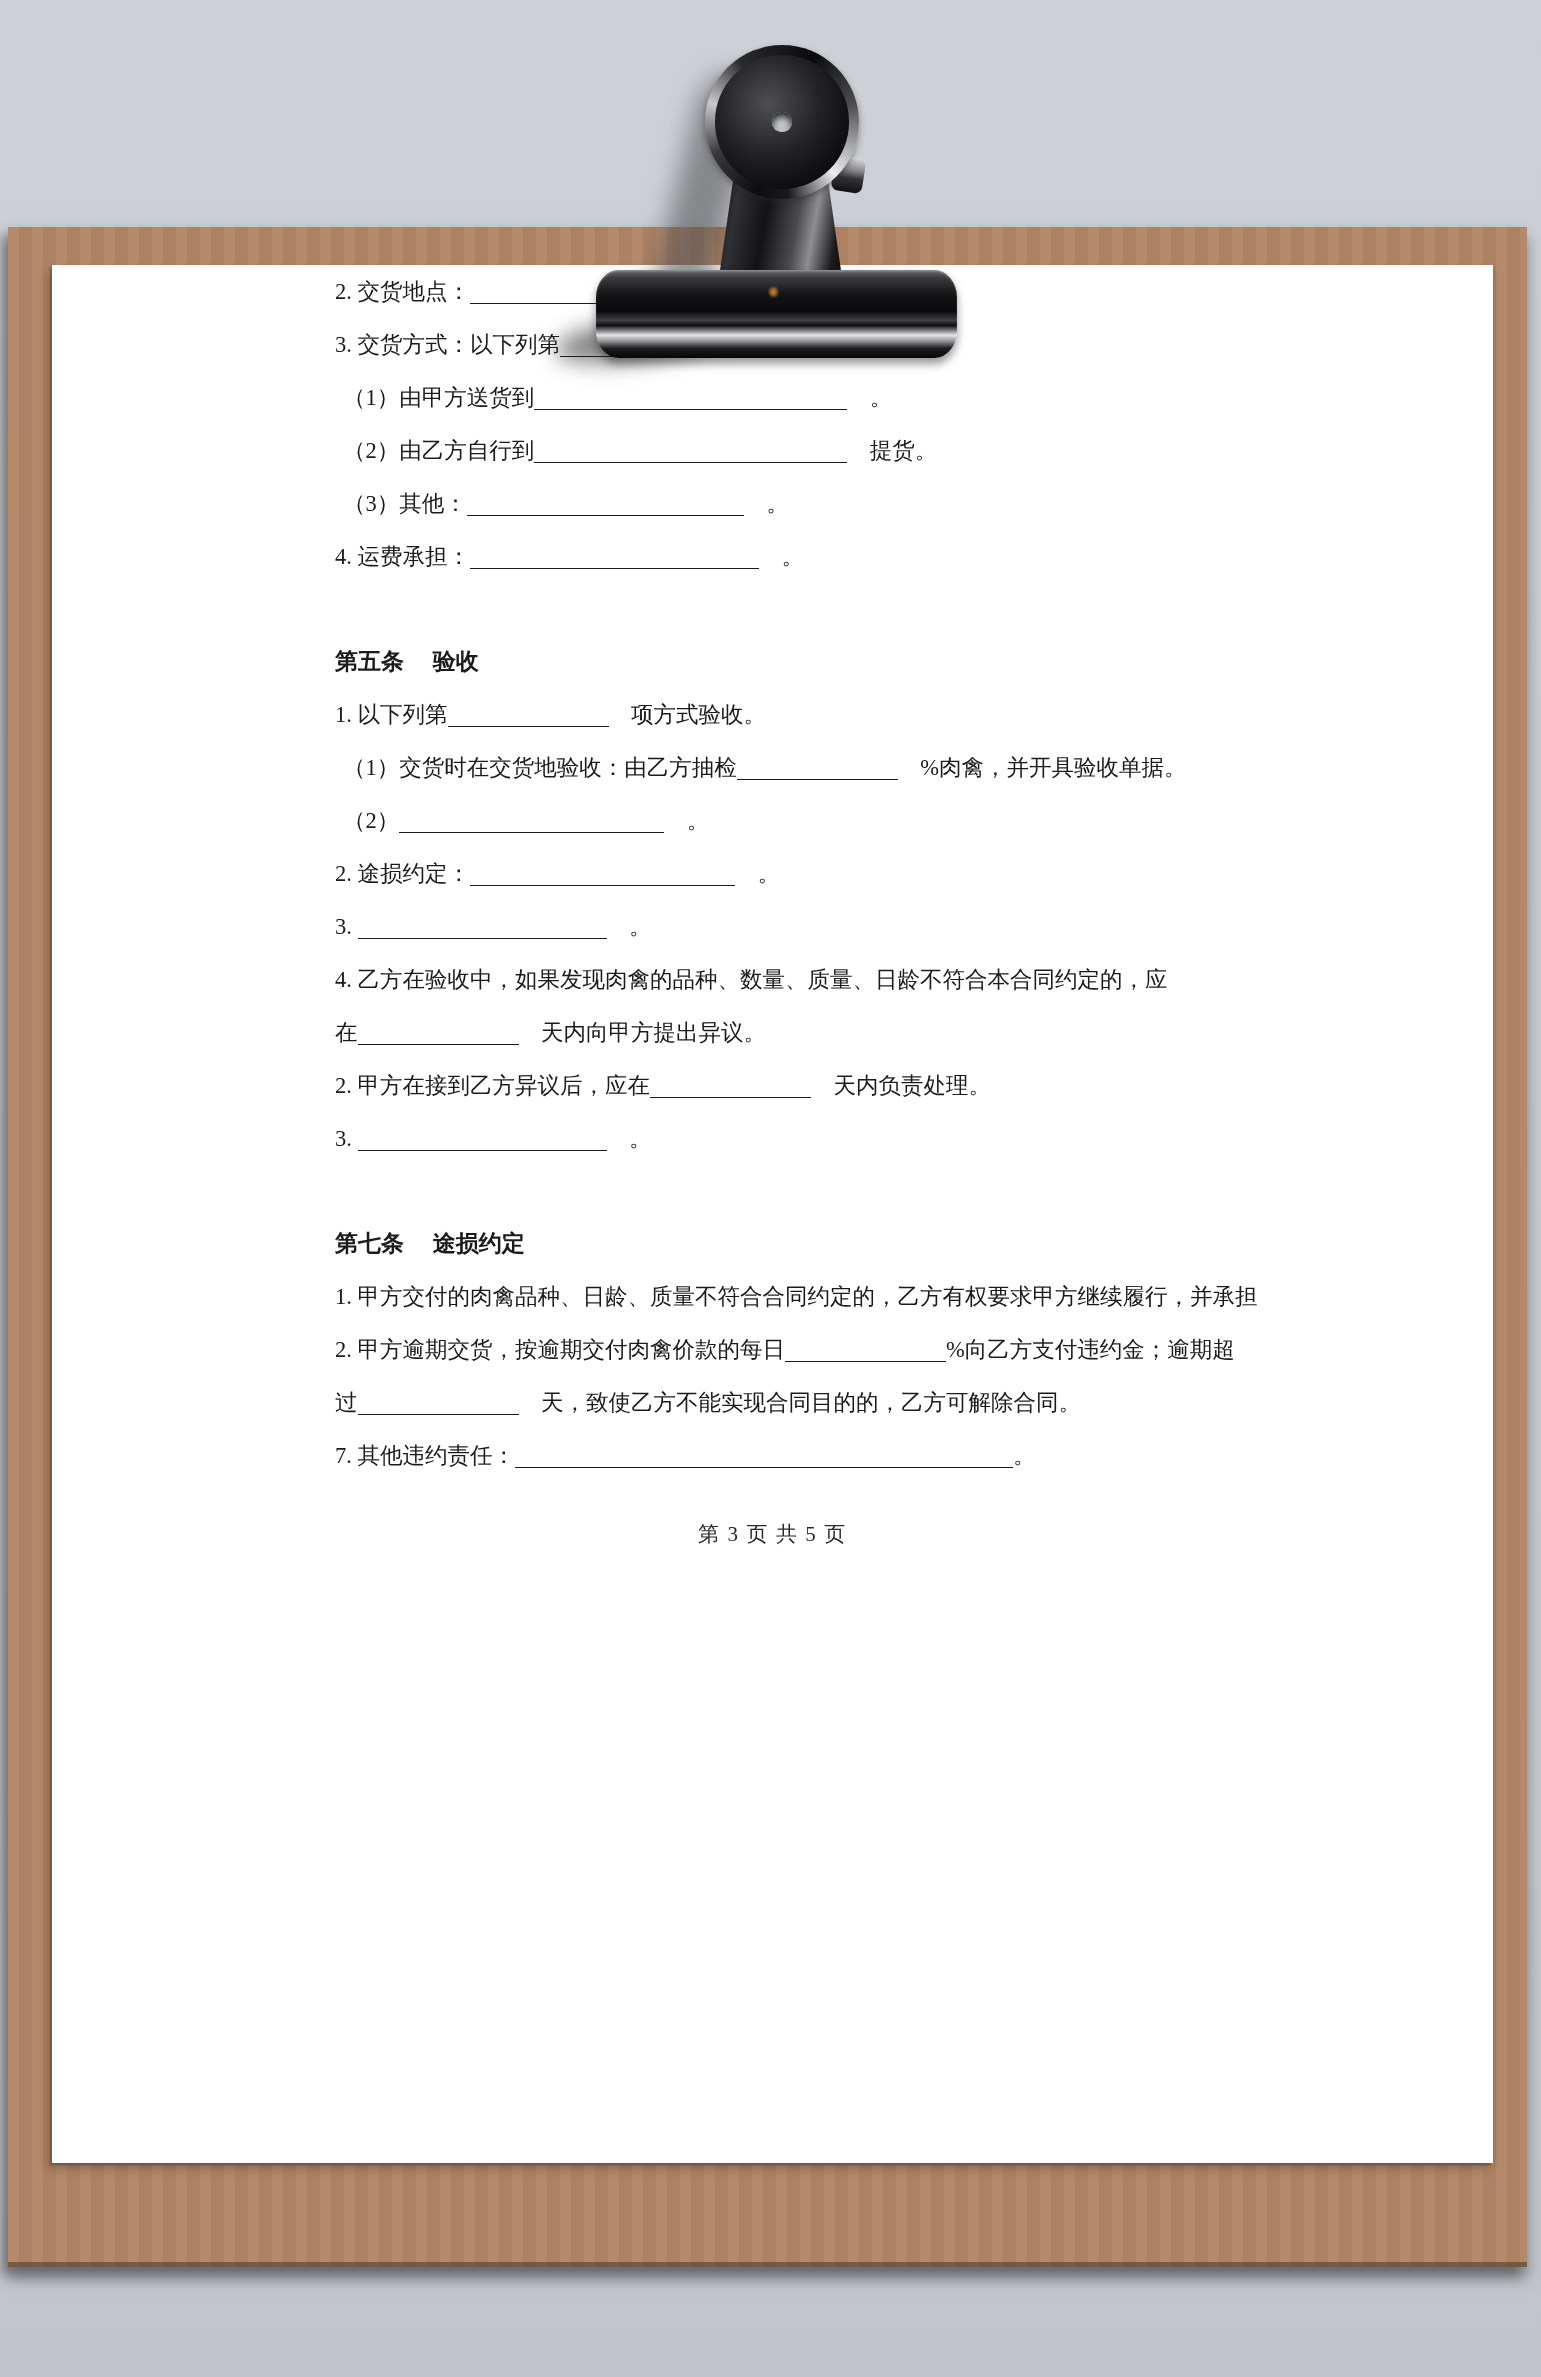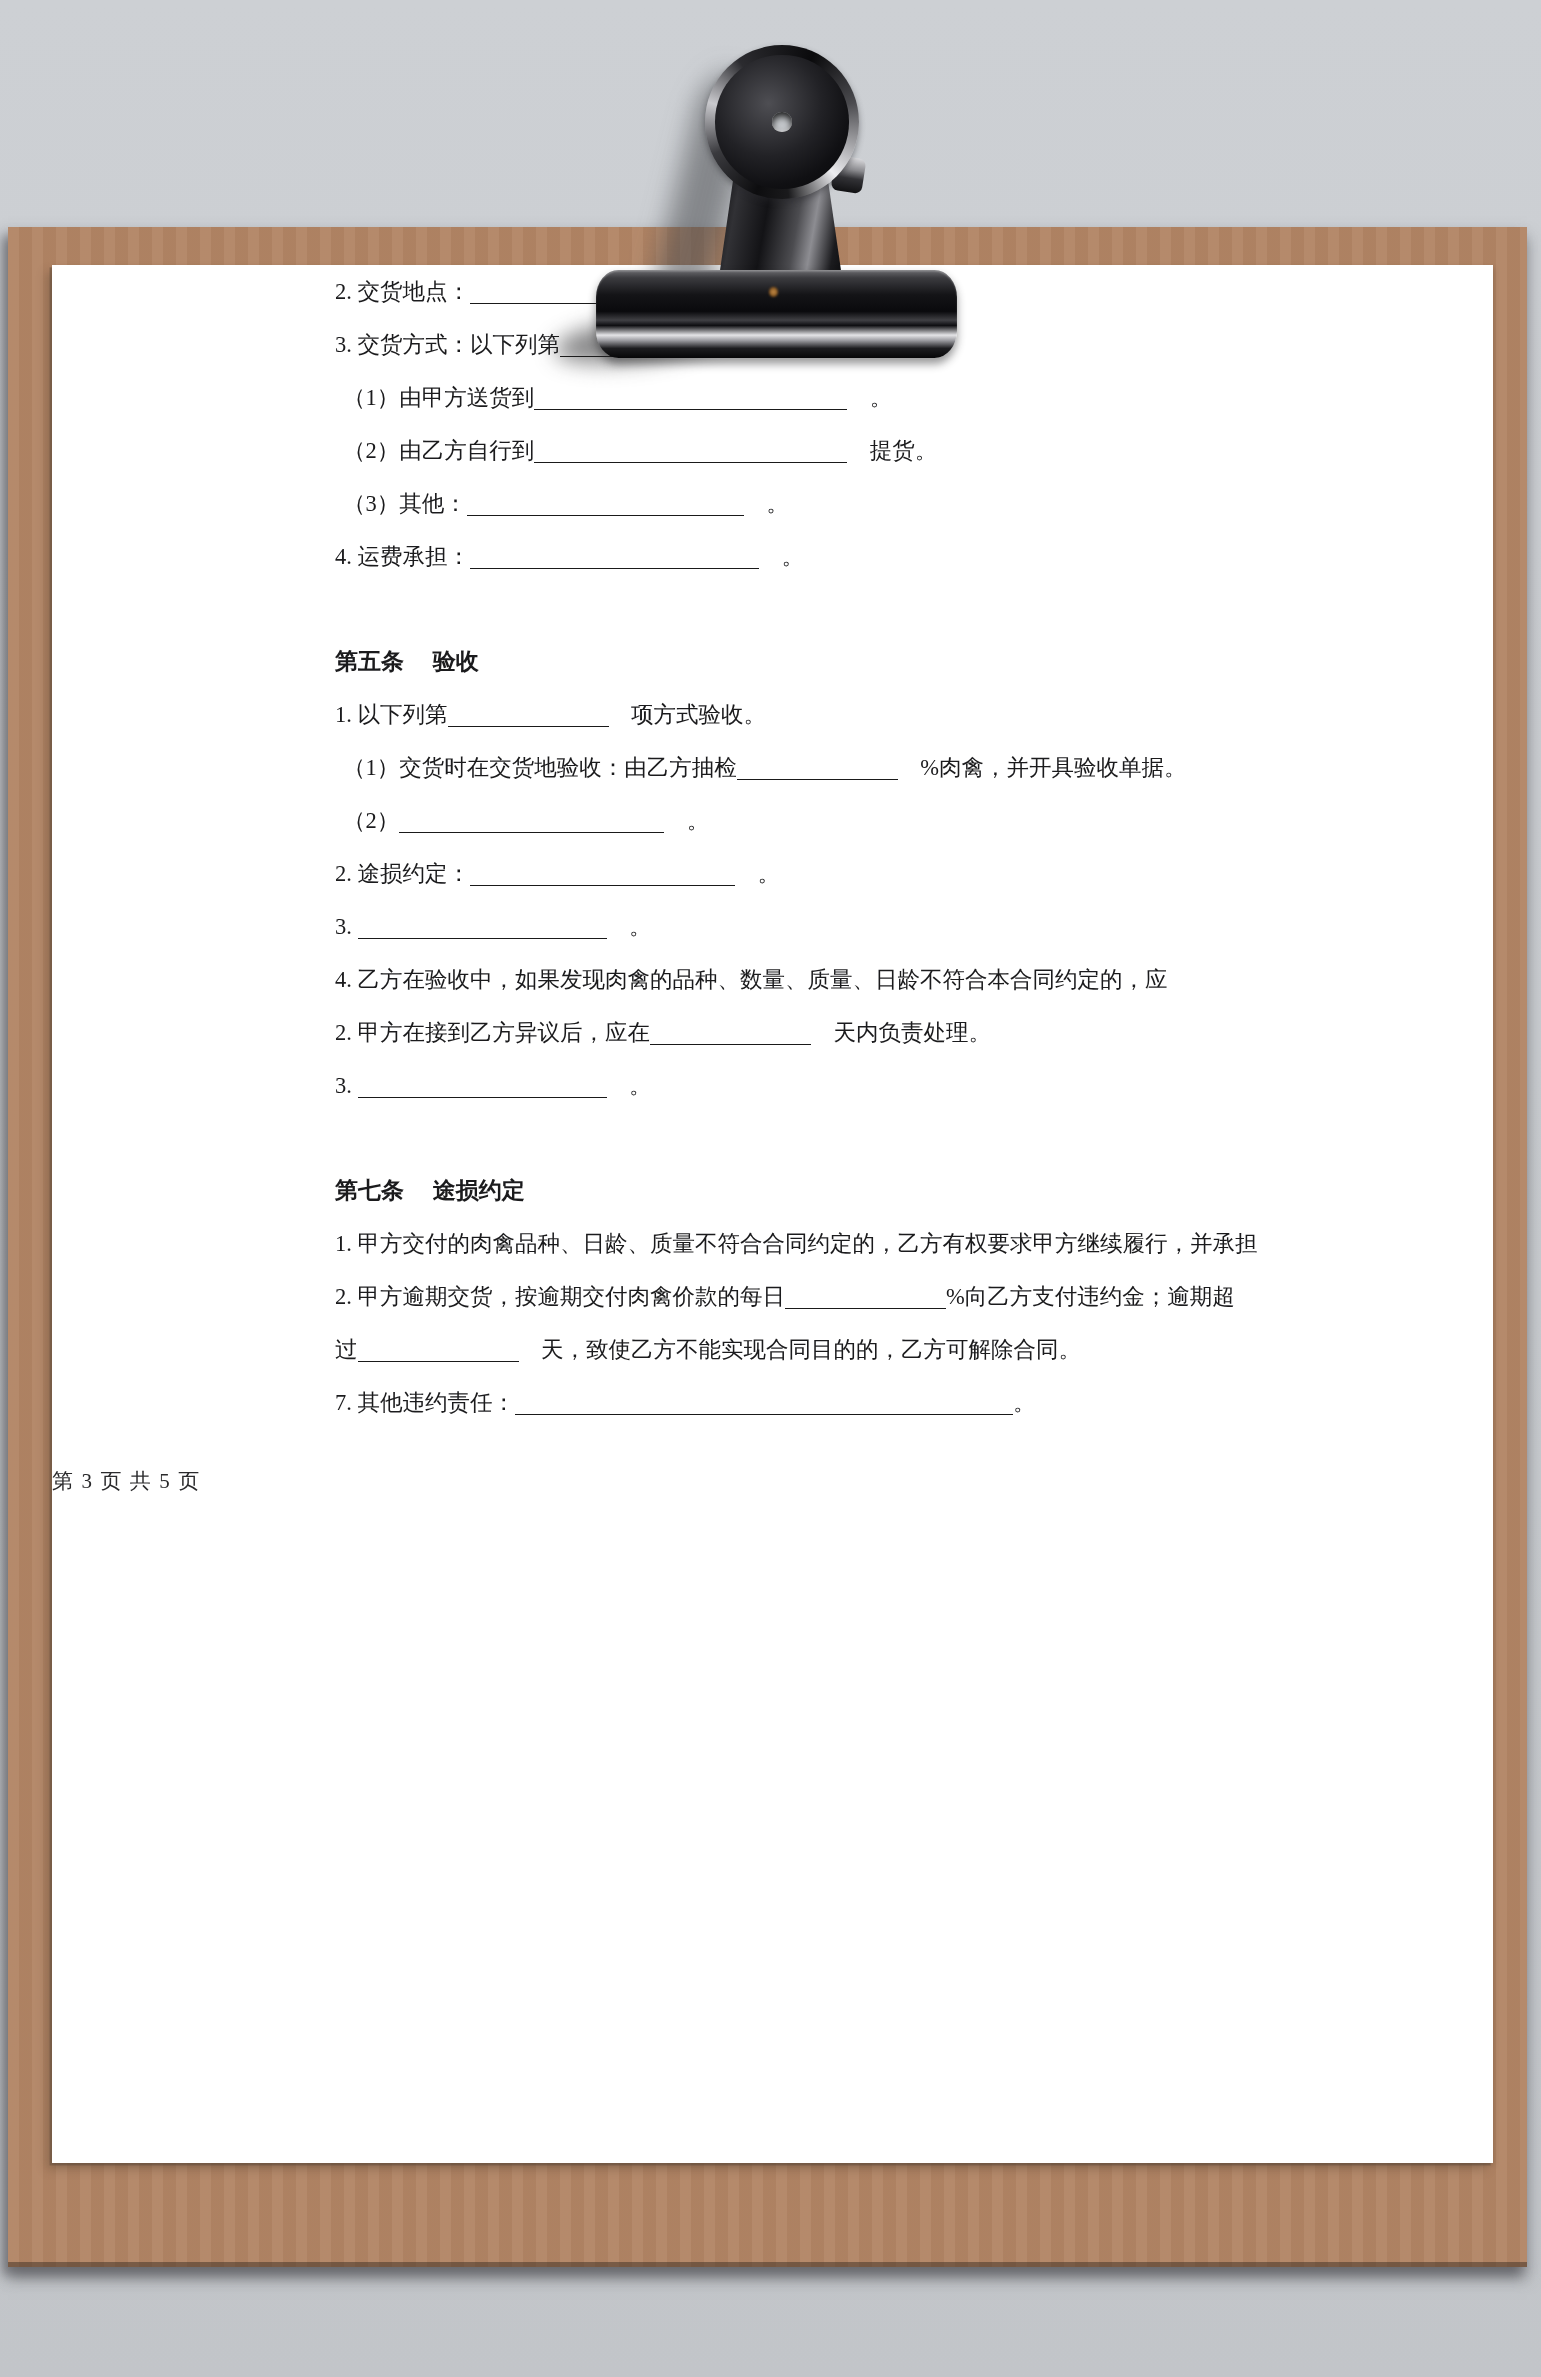--- a/index.html
+++ b/index.html
@@ -25,21 +25,21 @@
   
   .paper{
     position:absolute;left:52px;top:265px;width:1441px;height:1898px;
     background:#ffffff;z-index:2;
     box-shadow:-2.4px 2.4px 0 rgba(95,75,60,0.5), -5.6px 7.2px 9.6px rgba(85,65,50,0.35), 2.4px 3.2px 4.8px rgba(85,65,50,0.25);
   }
   .content{position:absolute;inset:0;color:#1b1b1d;font-size:22.5px;}
   .line{height:53px;line-height:53px;white-space:pre-wrap;padding-left:283px;padding-right:32px;}
   .line.sub{padding-left:291px;}
   .line.heading{font-weight:700;margin-top:52px;font-size:23px;}
-  .line.footer{margin-top:26px;padding-left:0;padding-right:0;font-size:21px;color:#2a2a2c;letter-spacing:1.6px;}
+  .line.footer{margin-top:26px;padding-left:0;padding-right:0;text-align:center;font-size:21px;color:#2a2a2c;letter-spacing:1.6px;}
   .blank{
     display:inline-block;border-bottom:1.6px solid #1a1a1a;height:24px;vertical-align:-4.8px;
   }
   
   .clip-wall-shadow{
     position:absolute;left:676px;top:71px;width:58px;height:241px;z-index:3;
     background:rgba(72,74,79,0.55);border-radius:50%/18%;
     transform:rotate(14deg);filter:blur(13px);
   }
   .clip-bar-shadow{
@@ -99,20 +99,21 @@
         <div class="line sub"><span>（2）由乙方自行到</span><span class="blank" style="width: 313px;"></span><span>    提货。</span></div>
         <div class="line sub"><span>（3）其他：</span><span class="blank" style="width: 277px;"></span><span>    。</span></div>
         <div class="line item"><span>4. 运费承担：</span><span class="blank" style="width: 289px;"></span><span>    。</span></div>
         <div class="line heading"><span>第五条     验收</span></div>
         <div class="line item"><span>1. 以下列第</span><span class="blank" style="width: 161px;"></span><span>    项方式验收。</span></div>
         <div class="line sub"><span>（1）交货时在交货地验收：由乙方抽检</span><span class="blank" style="width: 161px;"></span><span>    %肉禽，并开具验收单据。</span></div>
         <div class="line sub"><span>（2）</span><span class="blank" style="width: 265px;"></span><span>    。</span></div>
         <div class="line item"><span>2. 途损约定：</span><span class="blank" style="width: 265px;"></span><span>    。</span></div>
         <div class="line item"><span>3. </span><span class="blank" style="width: 249px;"></span><span>    。</span></div>
         <div class="line item"><span>4. 乙方在验收中，如果发现肉禽的品种、数量、质量、日龄不符合本合同约定的，应</span></div>
+        <div class="line item"><span>在</span><span class="blank" style="width: 161px;"></span><span>    天内向甲方提出异议。</span></div>
         <div class="line item"><span>2. 甲方在接到乙方异议后，应在</span><span class="blank" style="width: 161px;"></span><span>    天内负责处理。</span></div>
         <div class="line item"><span>3. </span><span class="blank" style="width: 249px;"></span><span>    。</span></div>
         <div class="line heading"><span>第七条     途损约定</span></div>
         <div class="line item"><span>1. 甲方交付的肉禽品种、日龄、质量不符合合同约定的，乙方有权要求甲方继续履行，并承担</span></div>
         <div class="line item"><span>2. 甲方逾期交货，按逾期交付肉禽价款的每日</span><span class="blank" style="width: 161px;"></span><span>%向乙方支付违约金；逾期超</span></div>
         <div class="line item"><span>过</span><span class="blank" style="width: 161px;"></span><span>    天，致使乙方不能实现合同目的的，乙方可解除合同。</span></div>
         <div class="line item"><span>7. 其他违约责任：</span><span class="blank" style="width: 498px;"></span><span>。</span></div>
         <div class="line footer"><span>第 3 页 共 5 页</span></div>
       </div>
   </div>

